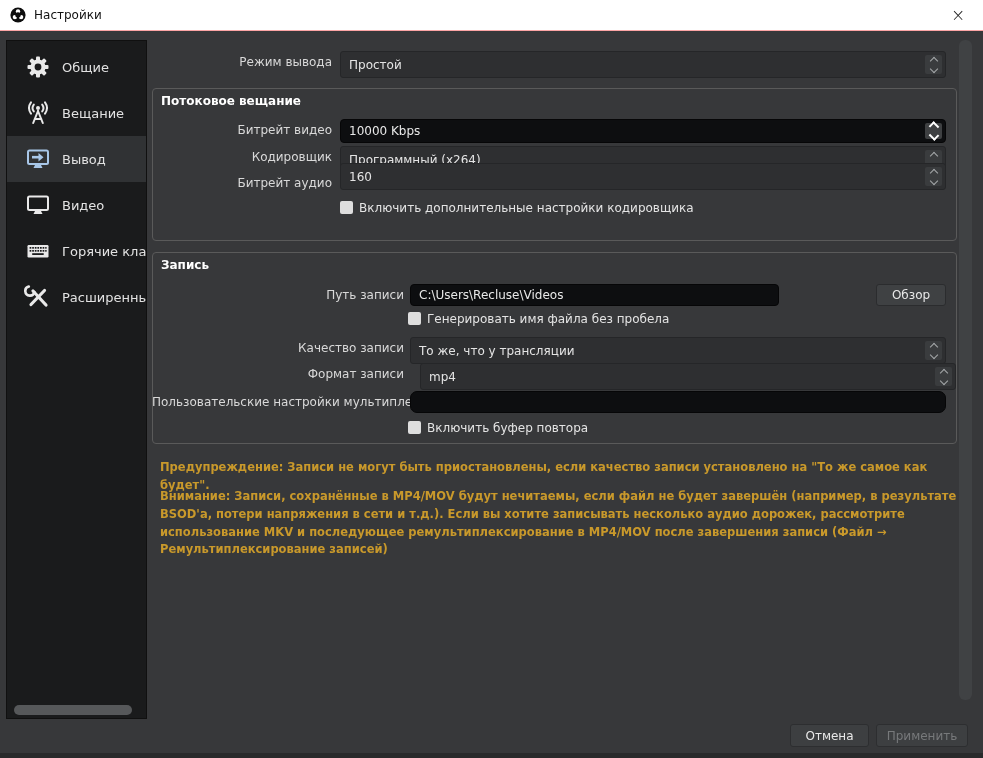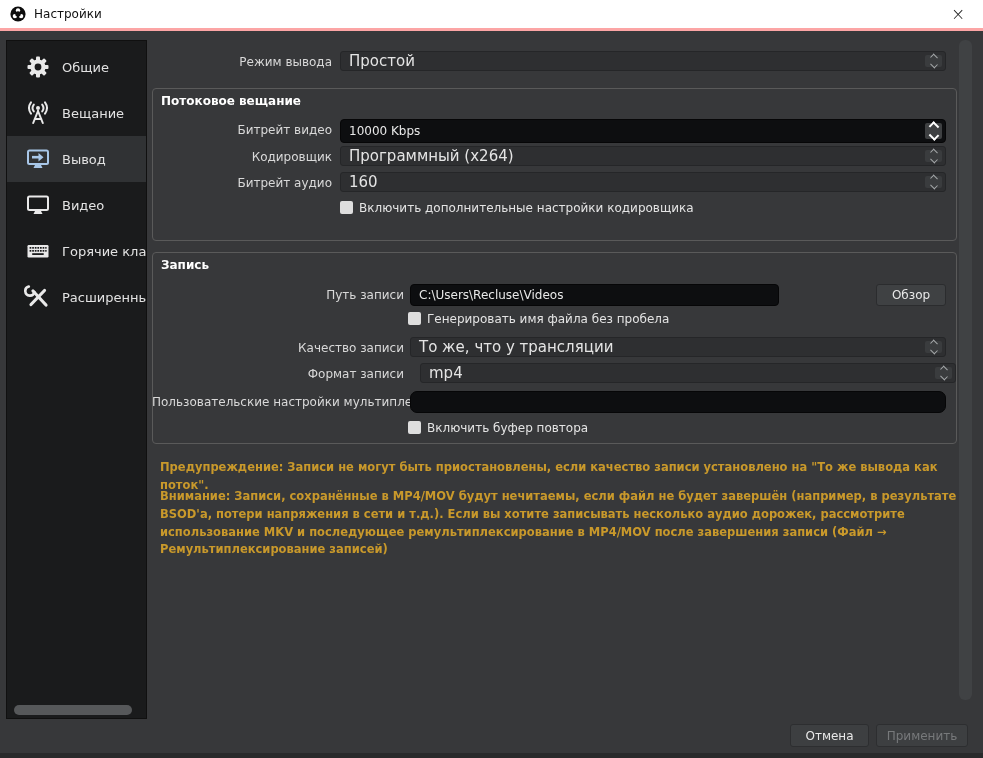--- a/index.html
+++ b/index.html
@@ -3,37 +3,37 @@
 <meta charset="utf-8">
 <style>
   html,body { margin:0; padding:0; }
   body {
     width:983px; height:758px; position:relative; overflow:hidden;
     background:#37383a; font-family:"DejaVu Sans","Liberation Sans",sans-serif;
     -webkit-font-smoothing:antialiased;
   }
   
   .titlebar { position:absolute; left:0; top:0; width:983px; height:31px; background:#ffffff;
-    display:flex; align-items:center; padding:0 10px; box-sizing:border-box; border-bottom:3px solid #fca5a5; }
+    display:flex; align-items:center; padding:0 10px; box-sizing:border-box; border-bottom:1px solid #fca5a5; }
   .titlebar .win-title { font-size:12px; color:#111; margin-left:8px; }
   .close-btn { margin-left:auto; width:30px; height:26px; display:flex; align-items:center; justify-content:center;
     color:#222; font-size:17px; font-weight:300; cursor:default; }
   
   .sidebar { position:absolute; left:6px; top:40px; width:141px; height:679px; background:#1a1b1c;
     border:1px solid #101010; box-sizing:border-box; }
   .side-item { height:46px; display:flex; align-items:center; gap:9px; padding-left:16px;
     color:#e2e2e2; font-size:13px; white-space:nowrap; overflow:hidden; margin-top:0; }
   .side-item:first-child { margin-top:3px; }
   .side-item.selected { background:#303234; }
   .side-icon { width:30px; height:28px; flex:0 0 30px; display:flex; align-items:center; justify-content:center; }
   .hscroll { position:absolute; left:7px; bottom:3px; width:118px; height:10px; border-radius:5px; background:#56585a; }
   
   .flabel { position:absolute; font-size:12px; color:#d9d9d9; line-height:23px; text-align:right; white-space:nowrap; }
-  .combo { position:absolute; height:20px; background:#2e2f31; border:1px solid #252628; border-radius:3px;
-    box-sizing:border-box; display:flex; align-items:center; padding:0 24px 0 8px; color:#e4e4e4; font-size:15px; }
+  .combo { position:absolute; height:27px; background:#2e2f31; border:1px solid #252628; border-radius:3px;
+    box-sizing:border-box; display:flex; align-items:center; padding:0 24px 0 8px; color:#e4e4e4; font-size:12px; }
   .tinput { position:absolute; height:22px; background:#0d0e10; border:1px solid #060607; border-radius:4px;
     box-sizing:border-box; display:flex; align-items:center; padding:0 8px; color:#e8e8e8; font-size:12px; }
   .tinput.pill { border-radius:7px; }
   .tinput.spinbox { padding-right:26px; }
   .spin { position:absolute; right:3px; top:3px; bottom:3px; width:17px; background:#3a3c3e; border-radius:2px;
     display:flex; flex-direction:column; align-items:center; justify-content:center; color:#a6a9ab; }
   .chev { display:block; width:5px; height:5px; border-left:1.6px solid currentColor; border-top:1.6px solid currentColor; }
   .chev.up { transform:rotate(45deg); margin-bottom:1px; }
   .chev.down { transform:rotate(225deg); margin-top:1px; }
   .spin.focused { color:#ffffff; background:#3e4042; }
@@ -193,21 +193,21 @@
 </div>
 <div class="flabel" style="left:152px; top:146px; width:180px;">Кодировщик</div>
 <div class="combo" style="left:340px; top:146px; width:606px;">
   <span>Программный (x264)</span>
   <span class="spin">
       <i class="chev up"></i>
       <i class="chev down"></i>
     </span>
 </div>
 <div class="flabel" style="left:152px; top:172px; width:180px;">Битрейт аудио</div>
-<div class="combo" style="left:340px; top:172px; width:606px;">
+<div class="combo" style="left:340px; top:163px; width:606px;">
   <span>160</span>
   <span class="spin">
       <i class="chev up"></i>
       <i class="chev down"></i>
     </span>
 </div>
 <span class="cb" style="left:340px; top:201px;"></span>
 <span class="cb-label" style="left:359px; top:201px;">Включить дополнительные настройки кодировщика</span>
 
 <div class="group" style="left:152px; top:252px; width:805px; height:192px;">
@@ -239,21 +239,21 @@
     </span>
 </div>
 <div class="flabel" style="left:152px; top:391px; width:252px;">Пользовательские настройки мультиплексора</div>
 <div class="tinput pill" style="left:410px; top:391px; width:536px;">
   <span></span>
 </div>
 
 <span class="cb" style="left:408px; top:421px;"></span>
 <span class="cb-label" style="left:427px; top:421px;">Включить буфер повтора</span>
 
-<div class="warn" style="top:459px;">Предупреждение: Записи не могут быть приостановлены, если качество записи установлено на "То же вывода как поток".</div>
+<div class="warn" style="top:459px;">Предупреждение: Записи не могут быть приостановлены, если качество записи установлено на "То же самое как будет".</div>
 <div class="warn" style="top:488px;">Внимание: Записи, сохранённые в MP4/MOV будут нечитаемы, если файл не будет завершён (например, в результате BSOD'а, потери напряжения в сети и т.д.). Если вы хотите записывать несколько аудио дорожек, рассмотрите использование MKV и последующее ремультиплексирование в MP4/MOV после завершения записи (Файл → Ремультиплексирование записей)</div>
 
 <div class="vscroll"></div>
 
 <div class="btn" style="left:735px; top:724px; width:49px;margin-top:48px;">OK</div>
 <div class="btn" style="left:790px; top:724px; width:79px;">Отмена</div>
 <div class="btn disabled" style="left:876px; top:724px; width:92px;">Применить</div>
 
 <div class="bottom-edge"></div>
 

